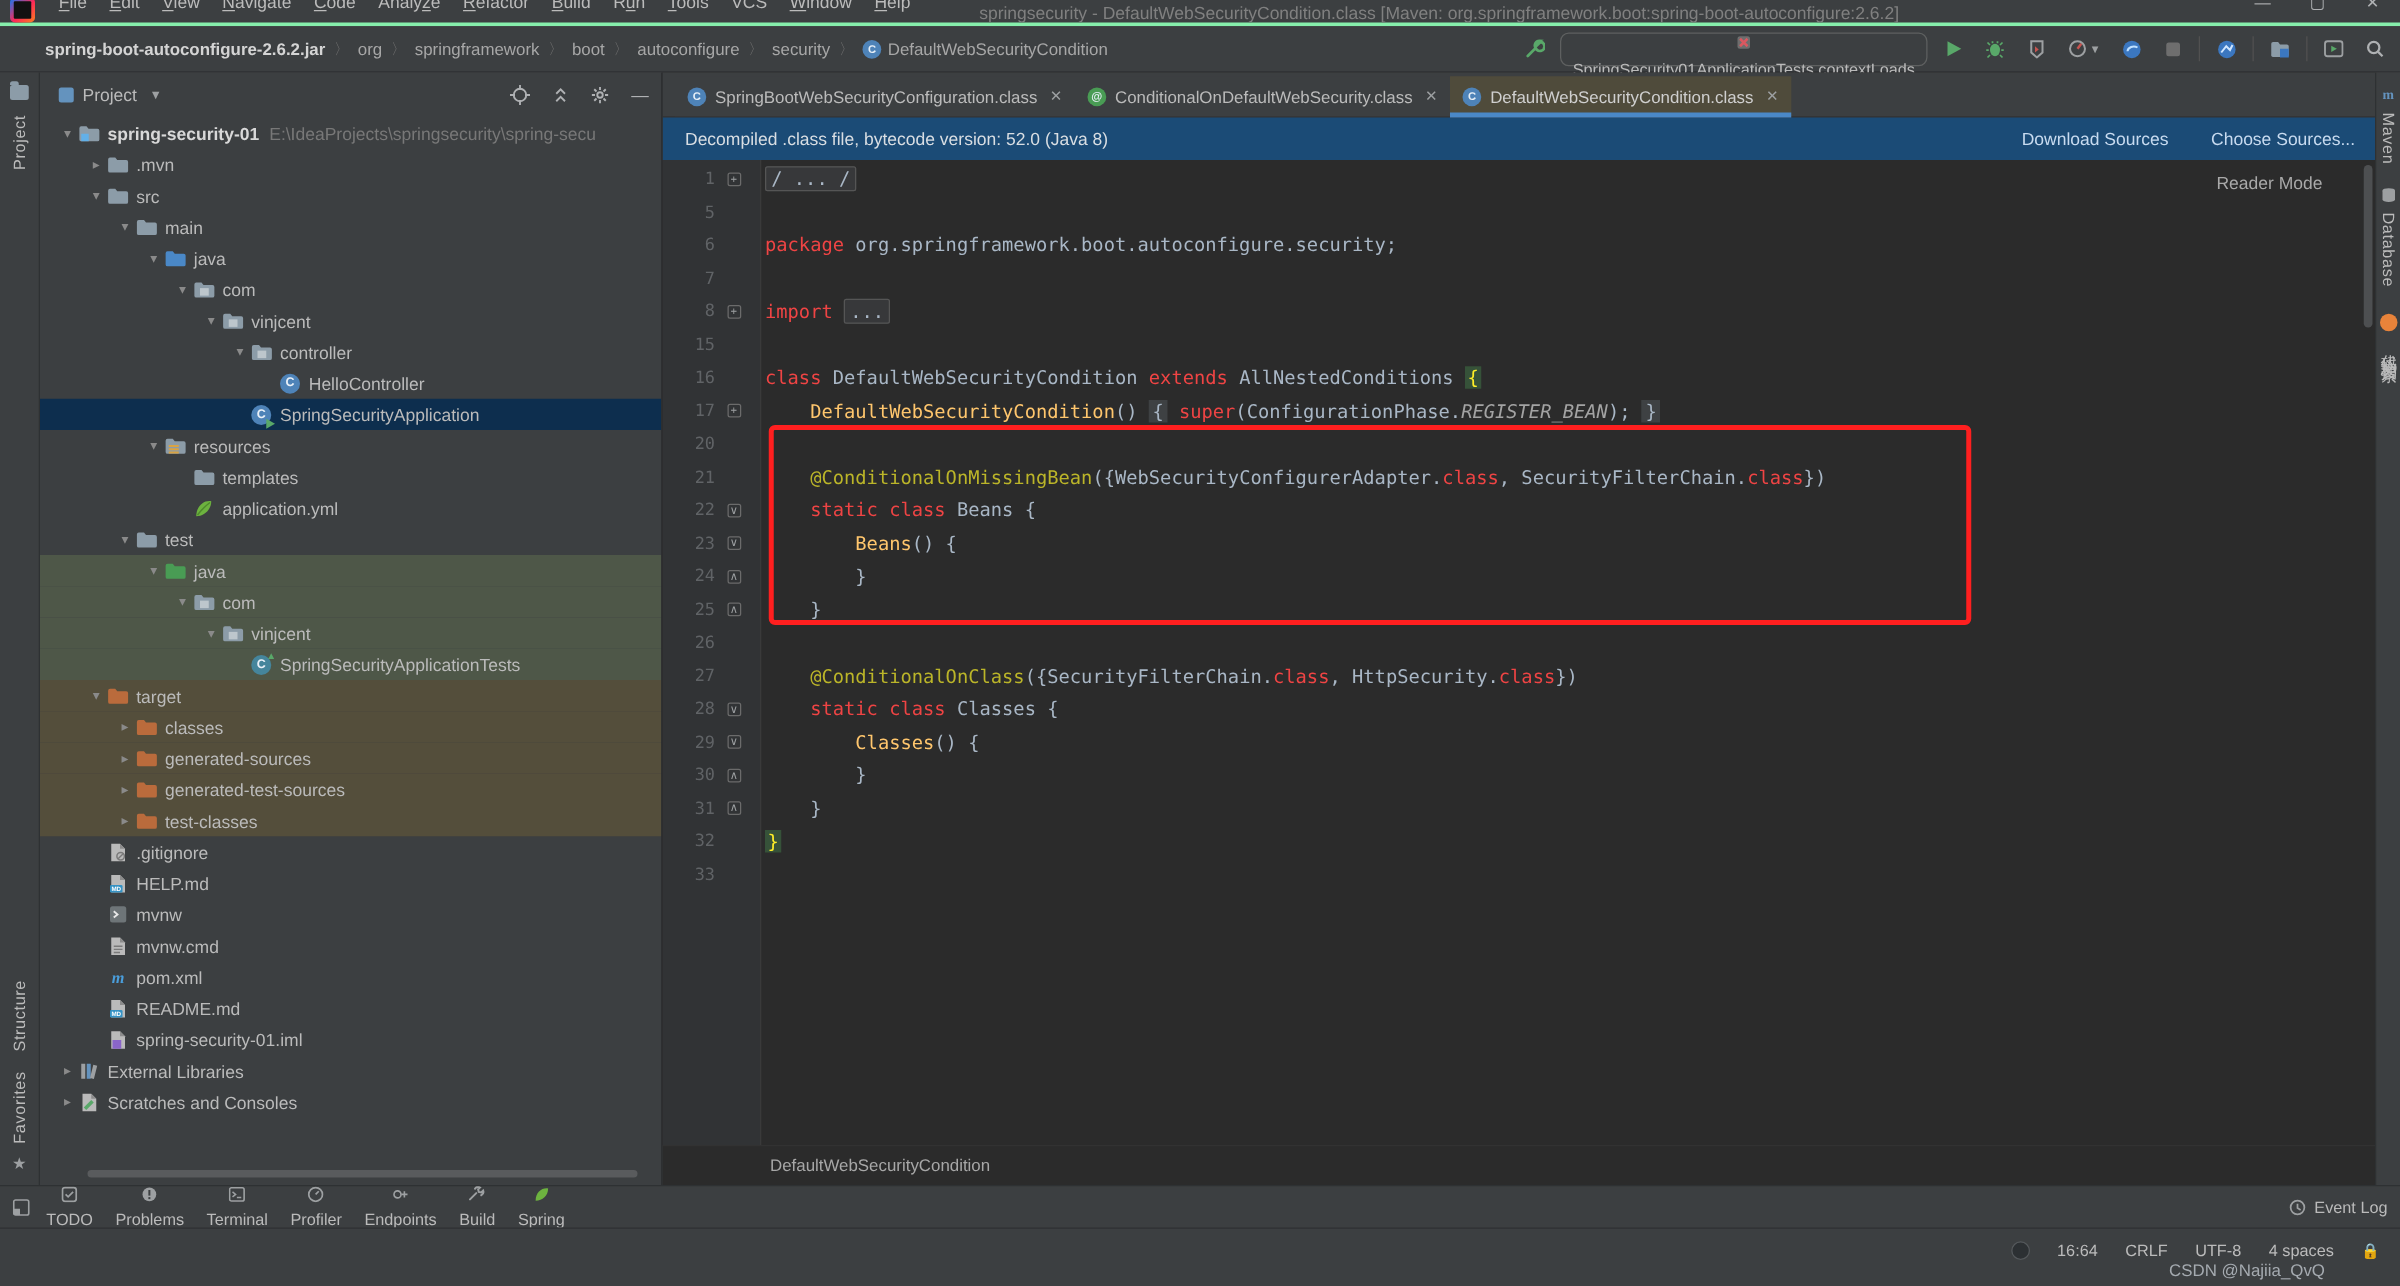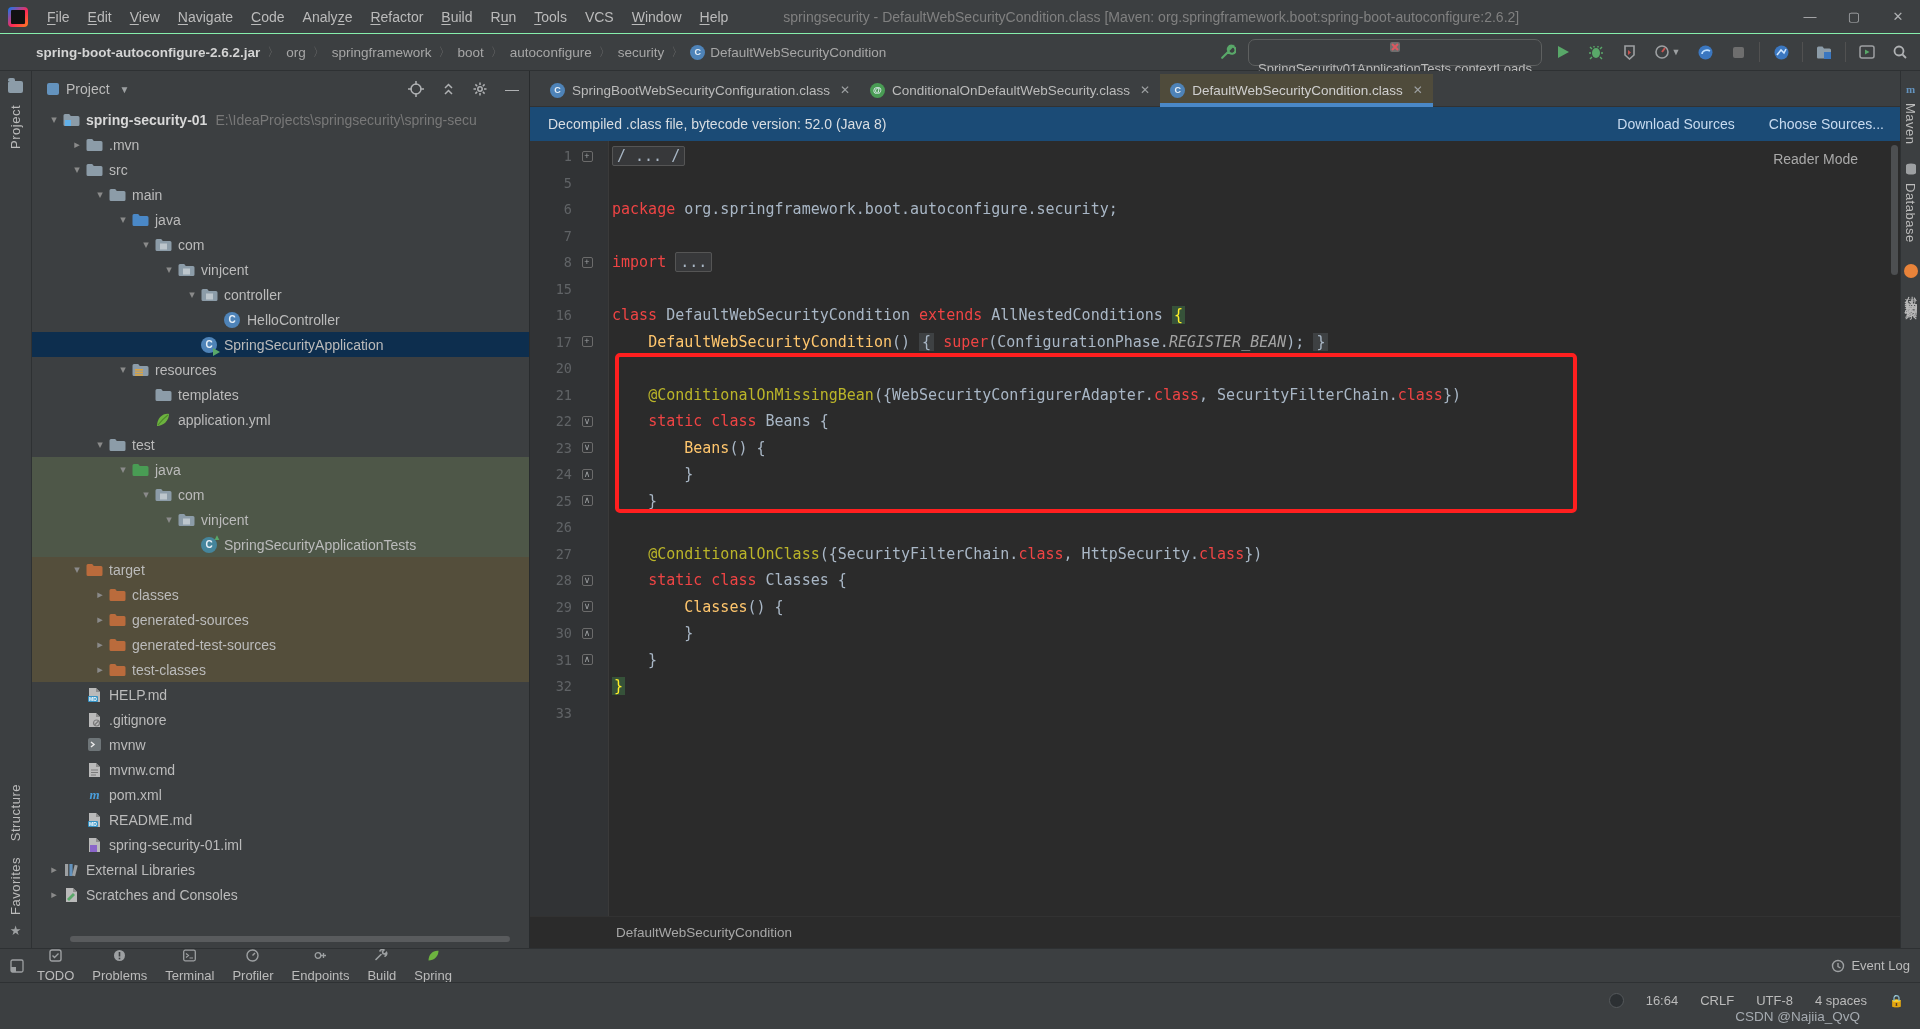--- a/index.html
+++ b/index.html
@@ -1,22 +1,22 @@
 <!DOCTYPE html>
 <html><head>
 <meta charset="utf-8">
 <style>
   * { margin:0; padding:0; box-sizing:border-box; }
   html,body { width:1920px; height:1029px; overflow:hidden; background:#3C3F41;
     font-family:"Liberation Sans", sans-serif; -webkit-font-smoothing:antialiased; }
   .ide { position:absolute; inset:0; display:flex; flex-direction:column; color:#BBBBBB; }
 
   
-  .titlebar { height:34px; background:#3C3F41; display:flex; align-items:center; flex:none;
-    border-bottom:1px solid #86efac; }
+  .titlebar { height:21px; background:#3C3F41; display:flex; align-items:flex-end; flex:none;
+    border-bottom:3px solid #86efac; }
   .app-icon { width:20px; height:20px; margin:0 10px 0 8px; border-radius:4px; flex:none;
     background:linear-gradient(135deg,#087CFA 0%,#FE2857 55%,#FC801D 100%); position:relative; }
   .app-icon::after { content:""; position:absolute; inset:3px; background:#111; border-radius:1px; }
   .menu-item { padding:0 9px; font-size:14px; color:#BBBBBB; height:34px; line-height:34px; cursor:default; }
   .menu-item u { text-decoration:underline; text-underline-offset:2px; }
   .win-title { color:#808080; font-size:14px; margin-left:46px; white-space:nowrap; overflow:hidden; flex:1; }
   .win-controls { display:flex; flex:none; }
   .win-btn { width:44px; height:33px; display:flex; align-items:center; justify-content:center;
     color:#AFB1B3; font-size:13px; }
 
@@ -510,37 +510,37 @@
               </svg>
             </span>
             <span class="tlabel">test-classes</span>
           </div>
           <div class="trow" style="padding-left: 37px;">
             <span class="chev"></span>
             <span class="ticon">
               <svg width="13" height="16" viewBox="0 0 13 16">
                 <path d="M1 1 h7 l4 4 v10 h-11 Z" fill="#BABABA"></path>
                 <path d="M8 1 l4 4 h-4 Z" fill="#8C8C8C"></path>
-                <rect x="0" y="9" width="10" height="6" rx="1" fill="#3592C4"></rect>
-                <text x="5" y="13.8" font-size="5" fill="#fff" text-anchor="middle" font-family="sans-serif" font-weight="bold">MD</text>
-              </svg>
-            </span>
-            <span class="tlabel">HELP.md</span>
+                <circle cx="8.5" cy="11" r="3" fill="none" stroke="#7A7A7A" stroke-width="1.2"></circle>
+                <path d="M6.5 13 L10.5 9" stroke="#7A7A7A" stroke-width="1.2"></path>
+              </svg>
+            </span>
+            <span class="tlabel">.gitignore</span>
           </div>
           <div class="trow" style="padding-left: 37px;">
             <span class="chev"></span>
             <span class="ticon">
               <svg width="13" height="16" viewBox="0 0 13 16">
                 <path d="M1 1 h7 l4 4 v10 h-11 Z" fill="#BABABA"></path>
                 <path d="M8 1 l4 4 h-4 Z" fill="#8C8C8C"></path>
-                <circle cx="8.5" cy="11" r="3" fill="none" stroke="#7A7A7A" stroke-width="1.2"></circle>
-                <path d="M6.5 13 L10.5 9" stroke="#7A7A7A" stroke-width="1.2"></path>
-              </svg>
-            </span>
-            <span class="tlabel">.gitignore</span>
+                <rect x="0" y="9" width="10" height="6" rx="1" fill="#3592C4"></rect>
+                <text x="5" y="13.8" font-size="5" fill="#fff" text-anchor="middle" font-family="sans-serif" font-weight="bold">MD</text>
+              </svg>
+            </span>
+            <span class="tlabel">HELP.md</span>
           </div>
           <div class="trow" style="padding-left: 37px;">
             <span class="chev"></span>
             <span class="ticon">
               <svg width="15" height="15" viewBox="0 0 15 15">
                 <rect x="1" y="1" width="13" height="13" rx="2" fill="#6E7578"></rect>
                 <path d="M4 5 L7 7.5 L4 10" stroke="#E8E8E8" stroke-width="1.5" fill="none"></path>
               </svg>
             </span>
             <span class="tlabel">mvnw</span>

